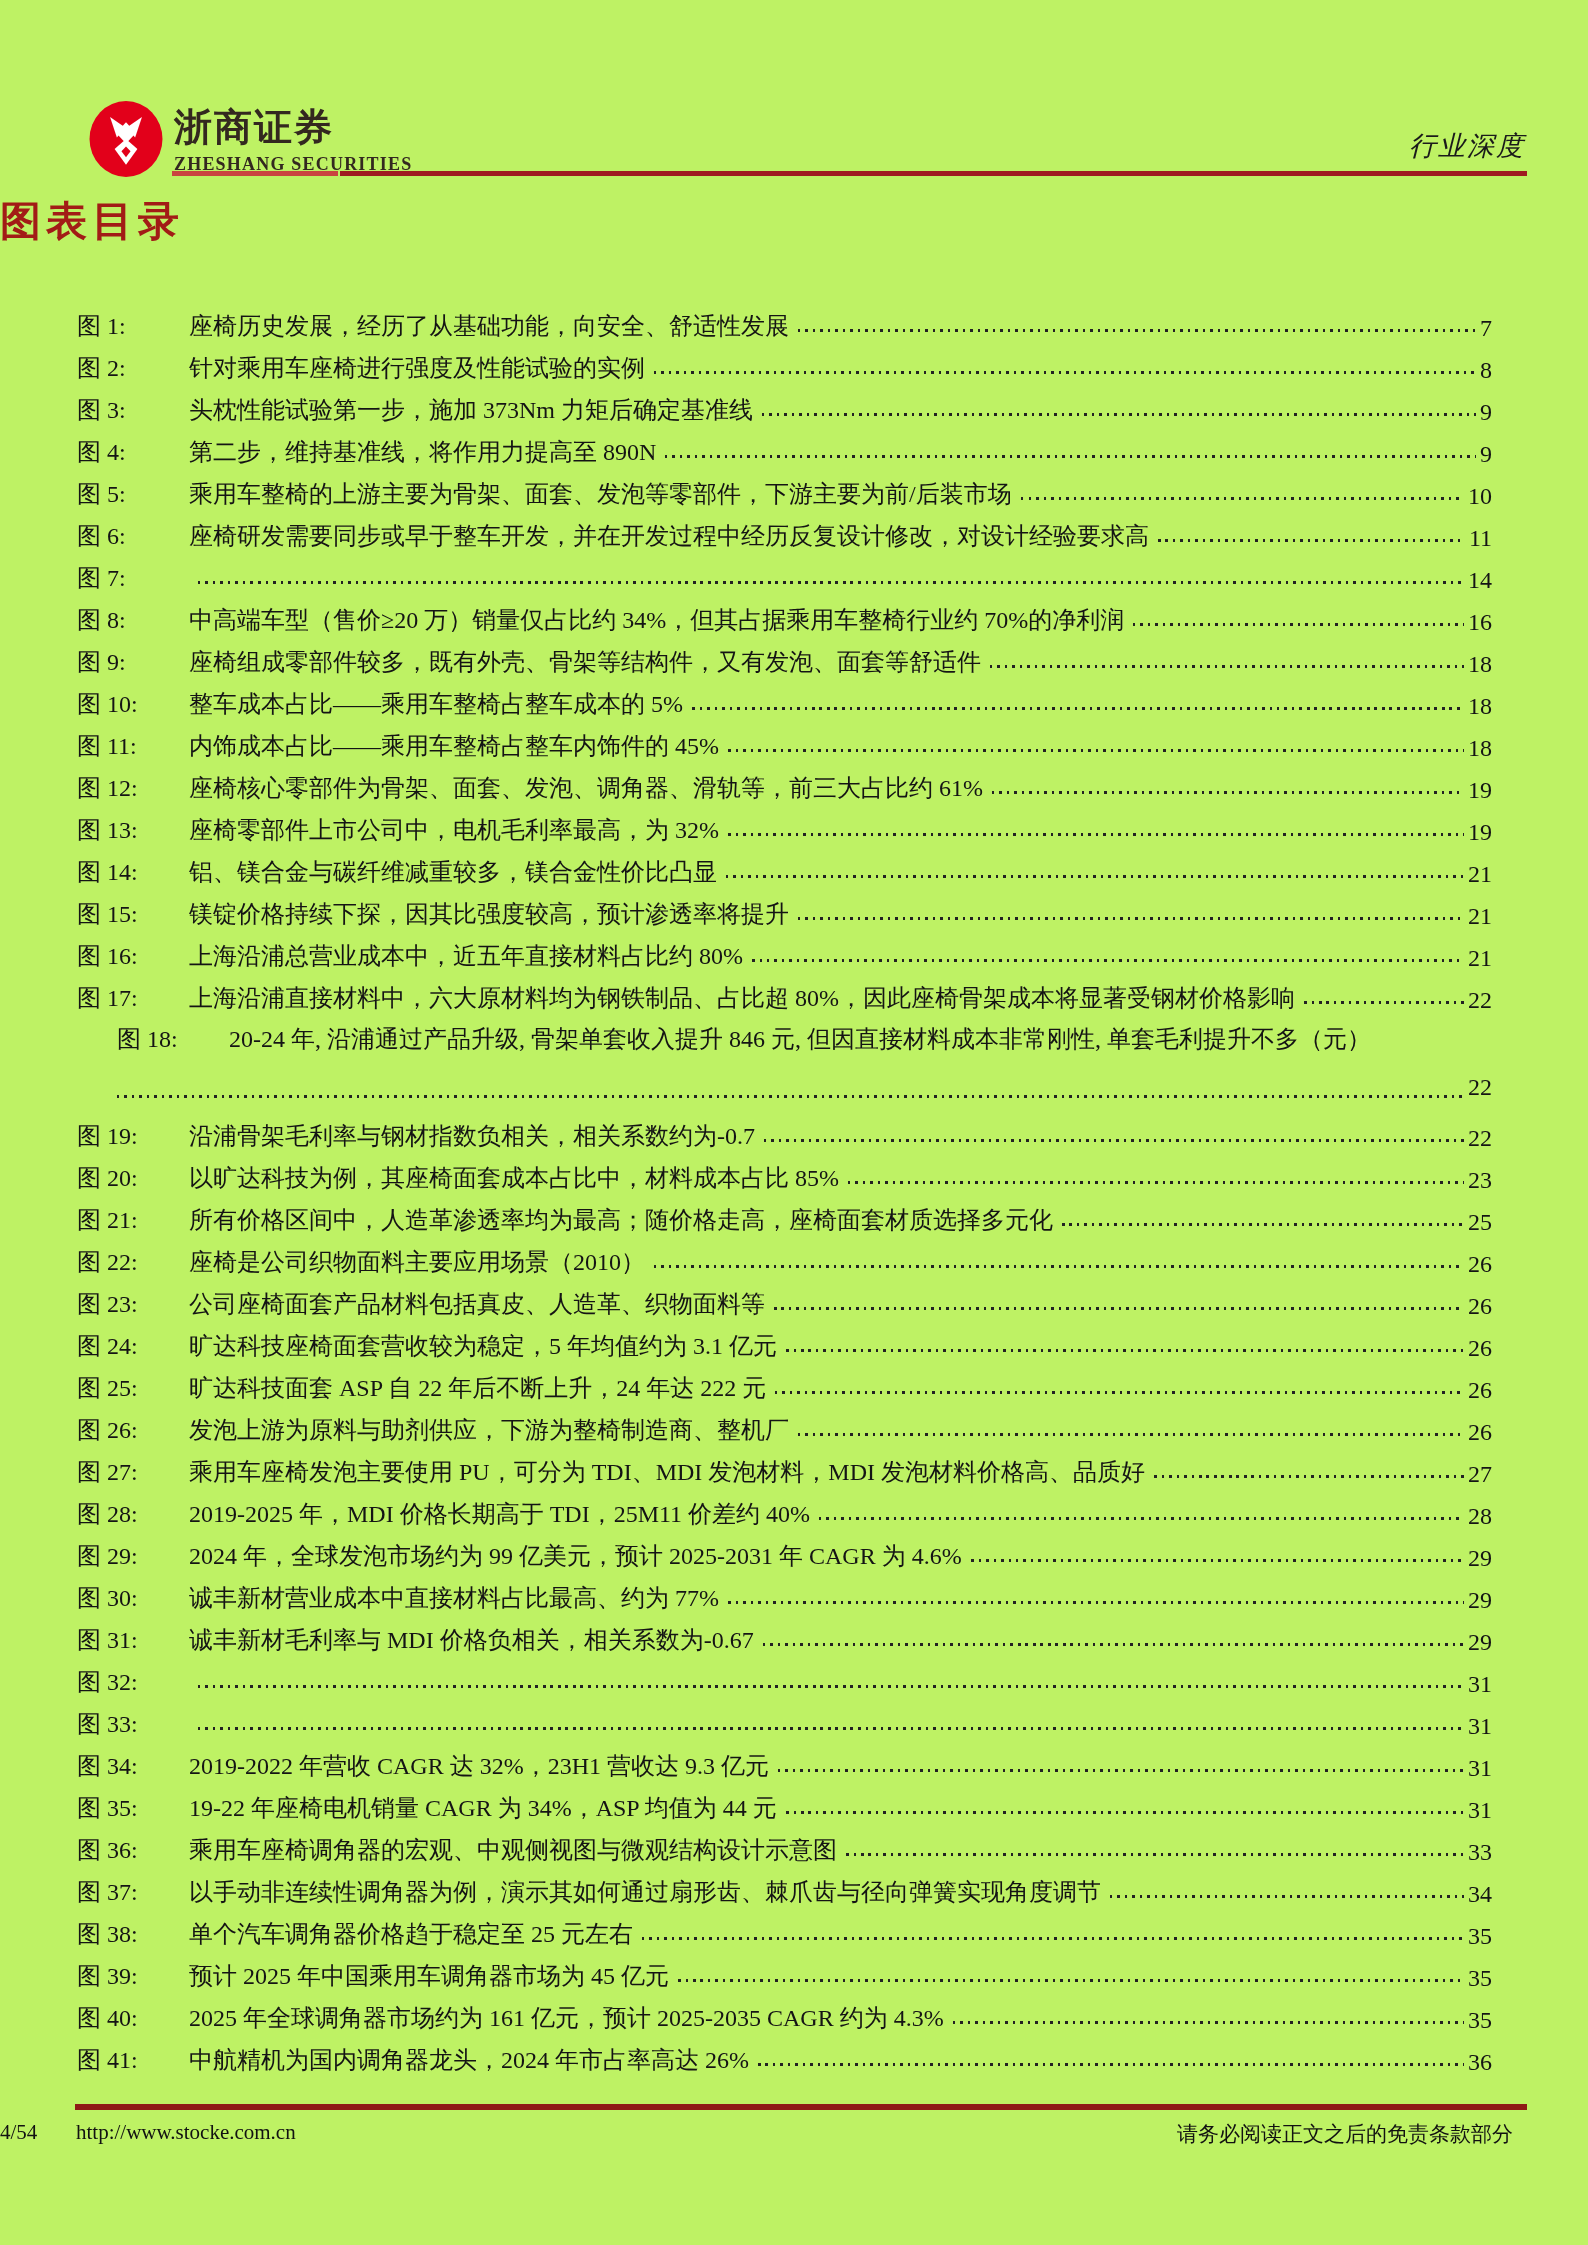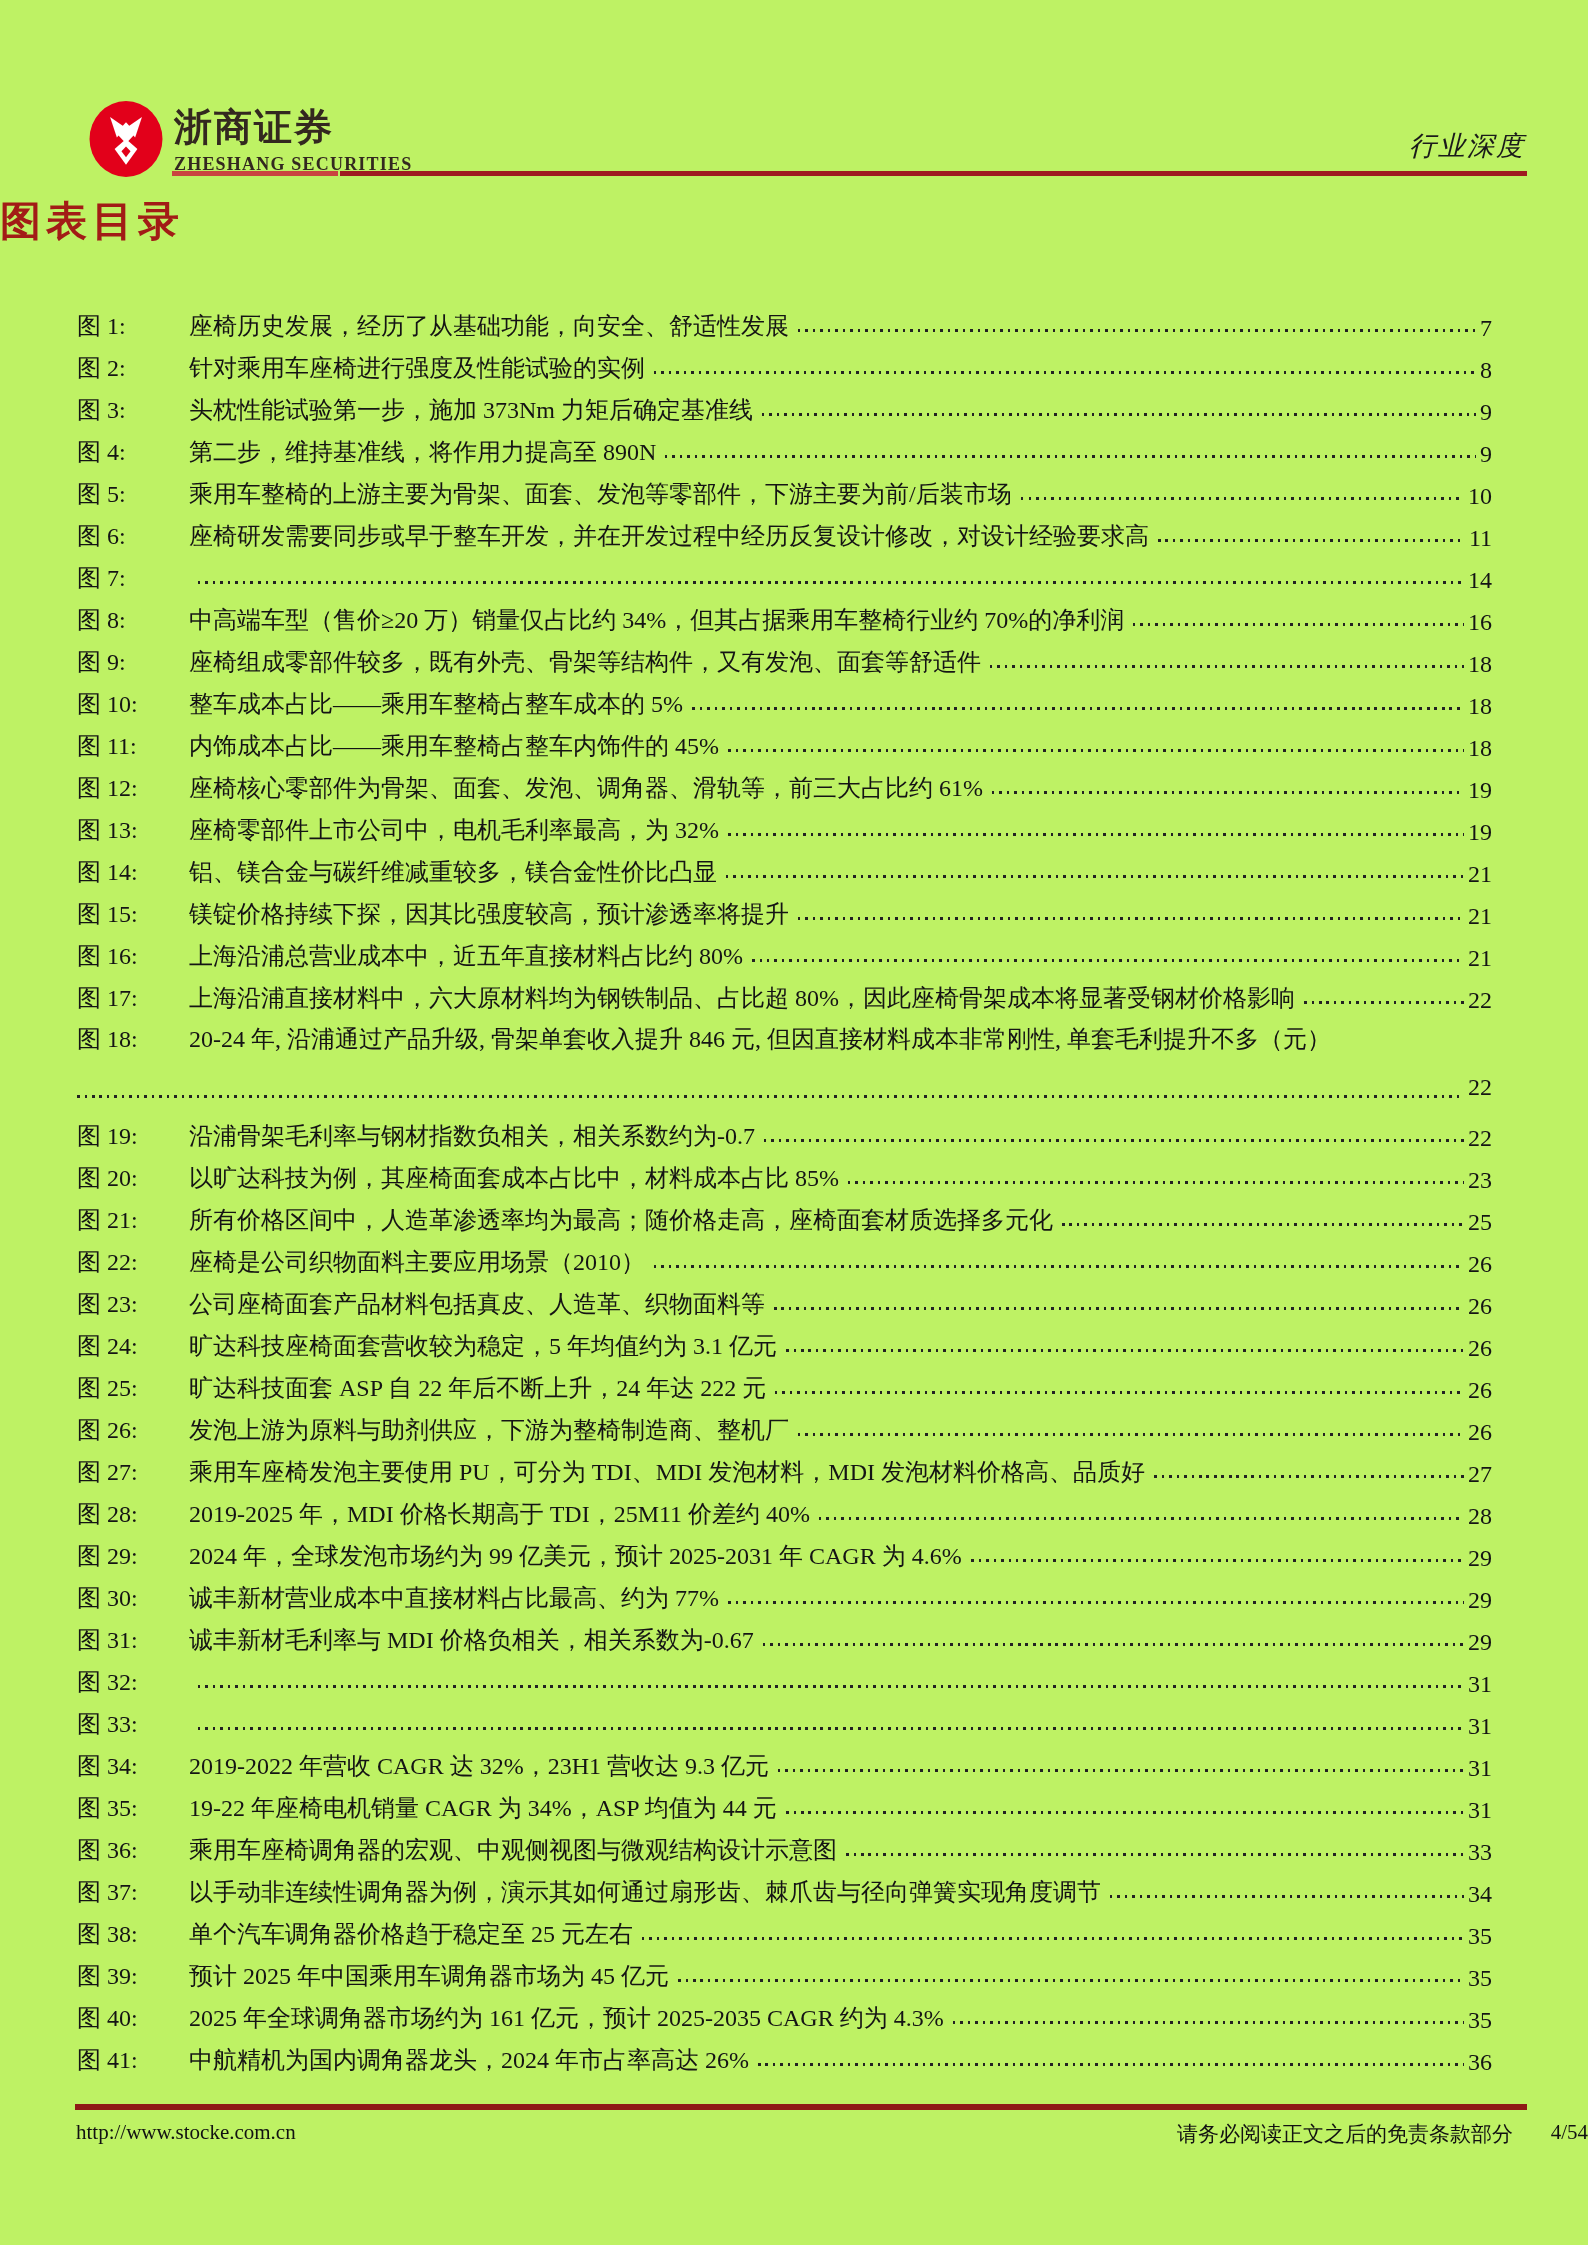--- a/index.html
+++ b/index.html
@@ -62,36 +62,36 @@
   .toc-title { white-space: nowrap; }
   .leader {
     flex: 1 1 auto; min-width: 14px; height: 3px;
     margin: 0 4px 0 9px;
     align-self: center;
     transform: translateY(9px);
     background-image: repeating-linear-gradient(to right, #222 0 2.5px, transparent 2.5px 7.5px);
   }
   .toc-page { flex: 0 0 auto; white-space: nowrap; }
 
-  .toc-row.wrap { flex-wrap: wrap; height: 96px; align-content: space-around; }
+  .toc-row.wrap { flex-wrap: wrap; height: 96px; align-content: space-around; margin-left: 40px; }
   .toc-row.wrap .toc-title { white-space: normal; flex: 0 0 calc(100% - 112px); }
   .toc-row.wrap .leader { margin-left: 0; }
 
   
   .footer-rule {
     position: absolute; left: 75px; right: 61px; top: 2104px; height: 6px;
     background: #8e1b17;
   }
   .footer-url {
     position: absolute; left: 76px; top: 2120px;
     font-size: 21px; color: #111; text-decoration: none;
   }
   .footer-page {
     position: absolute; left: 0; width: 100%; top: 2120px;
-    text-align: right; font-size: 21px; color: #111;
+    text-align: left; font-size: 21px; color: #111;
   }
   .footer-disclaimer {
     position: absolute; right: 75px; top: 2120px;
     font-size: 21px; color: #111;
   }
 </style>
 </head>
 <body>
 
 <div class="page">

